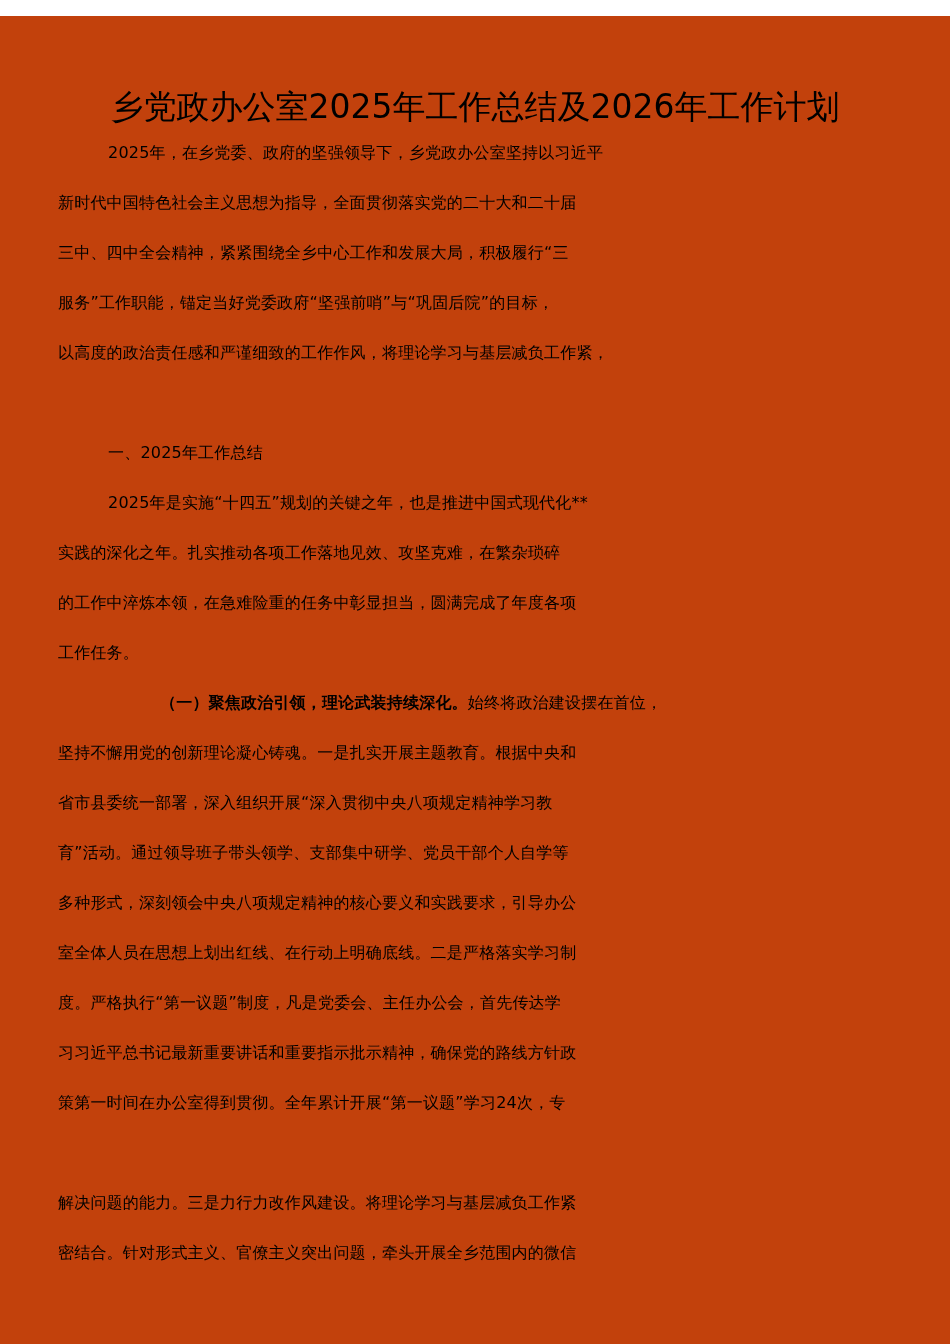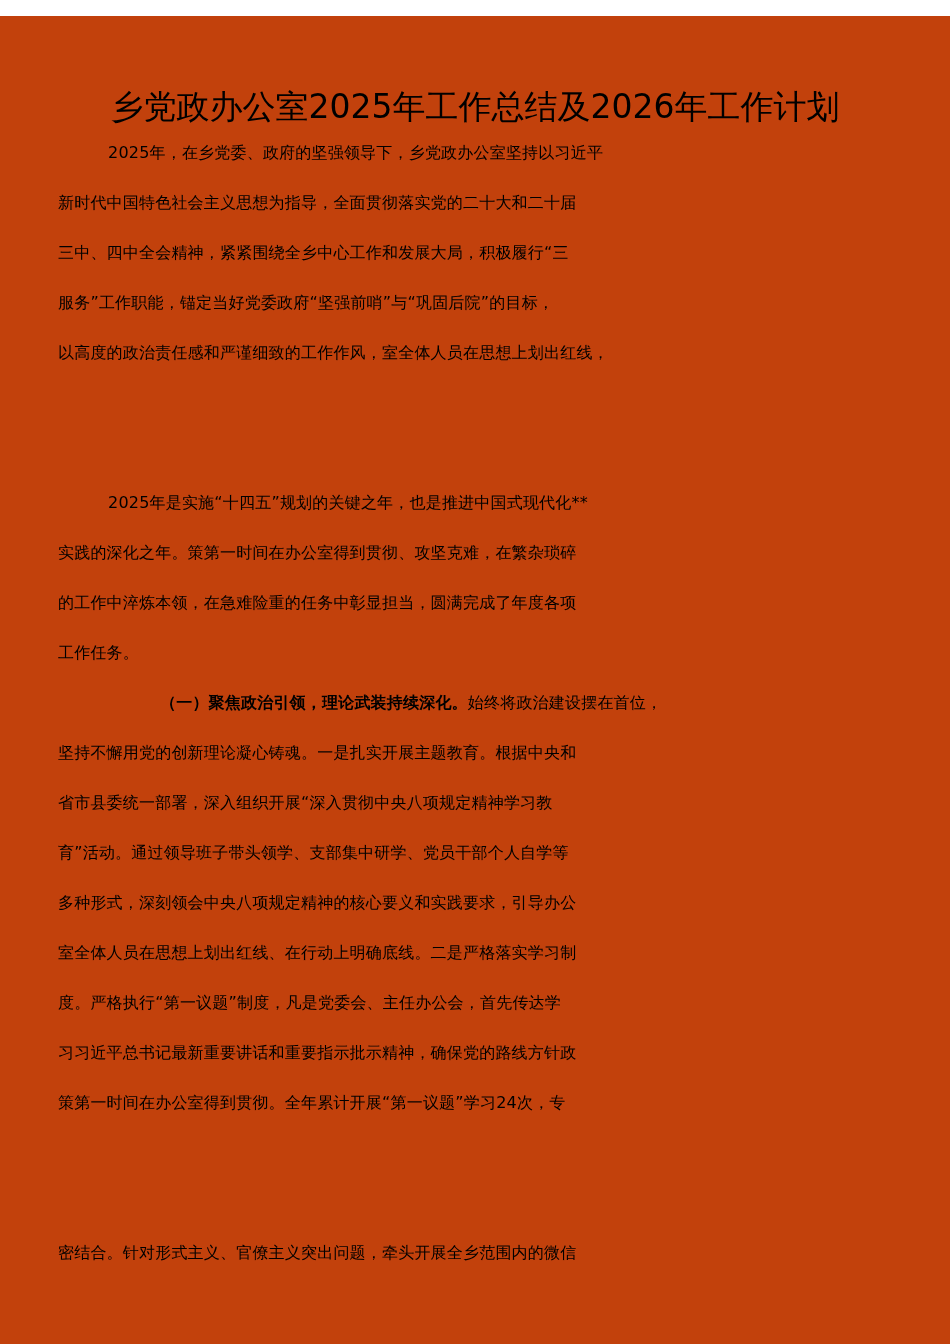--- a/index.html
+++ b/index.html
@@ -18,34 +18,36 @@
 <body>
 
 <div class="page">
 
   <div class="title">乡党政办公室2025年工作总结及2026年工作计划</div>
 
   <div class="line indent" style="top:122px">2025年，在乡党委、政府的坚强领导下，乡党政办公室坚持以习近平</div>
   <div class="line" style="top:172px">新时代中国特色社会主义思想为指导，全面贯彻落实党的二十大和二十届</div>
   <div class="line" style="top:222px">三中、四中全会精神，紧紧围绕全乡中心工作和发展大局，积极履行“三</div>
   <div class="line" style="top:272px">服务”工作职能，锚定当好党委政府“坚强前哨”与“巩固后院”的目标，</div>
-  <div class="line" style="top:322px">以高度的政治责任感和严谨细致的工作作风，室全体人员在思想上划出红线，</div>
+  <div class="line" style="top:322px">以高度的政治责任感和严谨细致的工作作风，将理论学习与基层减负工作紧，</div>
 
+  <div class="line indent" style="top:422px">一、2025年工作总结</div>
 
   <div class="line indent" style="top:472px">2025年是实施“十四五”规划的关键之年，也是推进中国式现代化**</div>
-  <div class="line" style="top:522px">实践的深化之年。策第一时间在办公室得到贯彻、攻坚克难，在繁杂琐碎</div>
+  <div class="line" style="top:522px">实践的深化之年。扎实推动各项工作落地见效、攻坚克难，在繁杂琐碎</div>
   <div class="line" style="top:572px">的工作中淬炼本领，在急难险重的任务中彰显担当，圆满完成了年度各项</div>
   <div class="line" style="top:622px">工作任务。</div>
 
   <div class="line indent-h" style="top:672px">
     <b>（一）聚焦政治引领，理论武装持续深化。</b><span>始终将政治建设摆在首位，</span>
   </div>
   <div class="line" style="top:722px">坚持不懈用党的创新理论凝心铸魂。一是扎实开展主题教育。根据中央和</div>
   <div class="line" style="top:772px">省市县委统一部署，深入组织开展“深入贯彻中央八项规定精神学习教</div>
   <div class="line" style="top:822px">育”活动。通过领导班子带头领学、支部集中研学、党员干部个人自学等</div>
   <div class="line" style="top:872px">多种形式，深刻领会中央八项规定精神的核心要义和实践要求，引导办公</div>
   <div class="line" style="top:922px">室全体人员在思想上划出红线、在行动上明确底线。二是严格落实学习制</div>
   <div class="line" style="top:972px">度。严格执行“第一议题”制度，凡是党委会、主任办公会，首先传达学</div>
   <div class="line" style="top:1022px">习习近平总书记最新重要讲话和重要指示批示精神，确保党的路线方针政</div>
   <div class="line" style="top:1072px">策第一时间在办公室得到贯彻。全年累计开展“第一议题”学习24次，专</div>
+  <div class="line" style="top:1172px">解决问题的能力。三是力行力改作风建设。将理论学习与基层减负工作紧</div>
   <div class="line" style="top:1222px">密结合。针对形式主义、官僚主义突出问题，牵头开展全乡范围内的微信</div>
 
 </div>
 
 </body></html>

